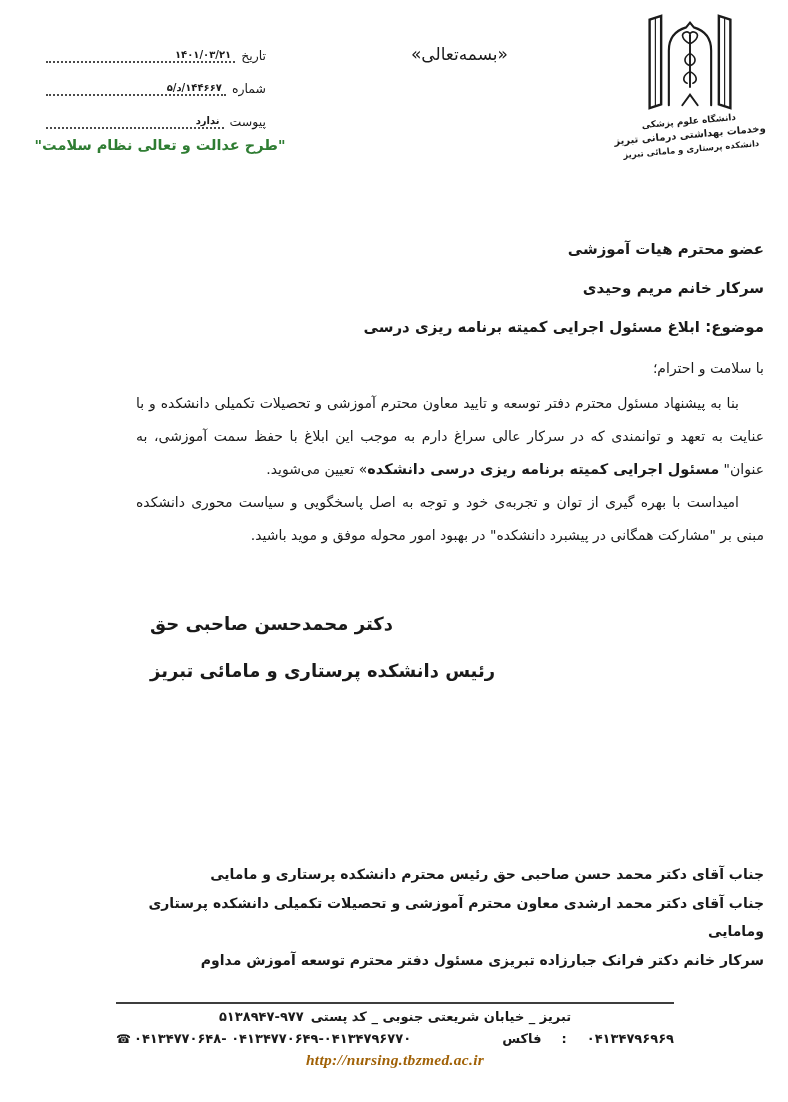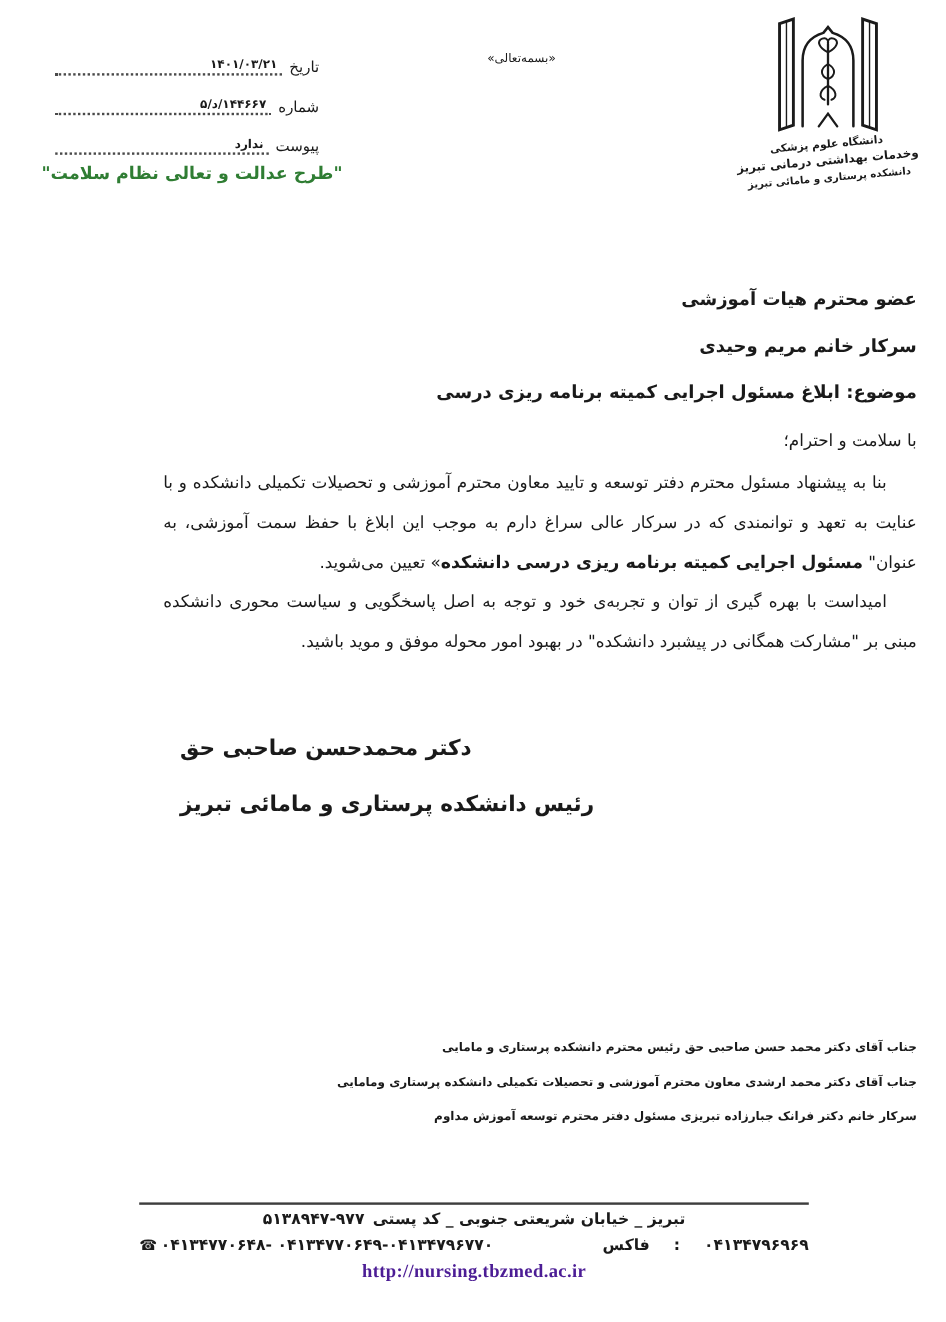--- a/index.html
+++ b/index.html
@@ -13,22 +13,22 @@
   
   .meta-block{position:absolute;top:30px;left:46px;width:220px;}
   .meta-row{display:flex;align-items:flex-end;height:33px;}
   .meta-dots{flex:1;border-bottom:2px dotted #4a4a4a;text-align:right;
     font-weight:bold;font-size:10px;padding:0 4px 1px 0;white-space:nowrap;}
   .meta-label{font-size:12.5px;padding-left:6px;white-space:nowrap;}
 
   
   .slogan{position:absolute;top:137px;left:34px;width:252px;text-align:center;
     font-weight:bold;font-size:14.5px;color:#2f7d33;direction:rtl;}
-  .bismillah{position:absolute;top:44px;left:406px;width:136px;text-align:left;
-    font-size:10px;direction:rtl;}
+  .bismillah{position:absolute;top:44px;left:372px;width:136px;text-align:right;
+    font-size:17px;direction:rtl;}
 
   
   .logo{position:absolute;top:12px;right:20px;width:156px;text-align:center;}
   .logo svg{display:block;margin:0 auto;}
   .logo-text{direction:rtl;transform:rotate(-5deg);margin-top:2px;line-height:14px;font-weight:bold;}
   .logo-line1{font-size:9px;}
   .logo-line2{font-size:10px;}
   .logo-line3{font-size:8.5px;}
 
   
@@ -42,34 +42,34 @@
   .salutation{margin-bottom:2px;}
   .p2{margin-top:3px;}
   .bold-inline{font-weight:bold;font-size:14.5px;}
 
   
   .signature{position:absolute;top:600px;left:150px;width:392px;direction:rtl;
     text-align:left;font-weight:bold;font-size:18px;line-height:47px;}
 
   
   .cc-list{position:absolute;top:860px;right:24px;left:120px;direction:rtl;
-    text-align:right;font-weight:bold;font-size:10px;line-height:28.5px;}
+    text-align:right;font-weight:bold;font-size:14px;line-height:28.5px;}
 
   
   .footer{position:absolute;top:1002px;left:116px;width:558px;
     font-weight:bold;font-size:13px;}
   .footer-rule{border-top:2px solid #3d3d3d;height:0;margin-bottom:5px;}
   .footer-address{display:flex;direction:rtl;justify-content:center;gap:7px;align-items:baseline;}
   .footer-phones{display:flex;justify-content:space-between;margin-top:7px;align-items:baseline;}
   .phones-left{display:flex;gap:3px;align-items:baseline;}
   .phone-glyph{font-size:12px;}
   .fax-group{display:flex;direction:ltr;gap:20px;align-items:baseline;}
   .footer-url{text-align:center;margin-top:5px;
     font-family:"Liberation Serif","DejaVu Serif",serif;font-size:15.5px;letter-spacing:.3px;}
-  .footer-url a{color:#4c1d95;text-decoration:none;}
+  .footer-url a{color:#a16207;text-decoration:none;font-style:italic;}
 </style>
 </head>
 <body>
 
 <div class="letter">
 
   <div class="meta-block">
     <div class="meta-row">
       <div class="meta-dots"><span class="ltr">۱۴۰۱/۰۳/۲۱</span></div>
       <div class="meta-label">تاریخ</div>

